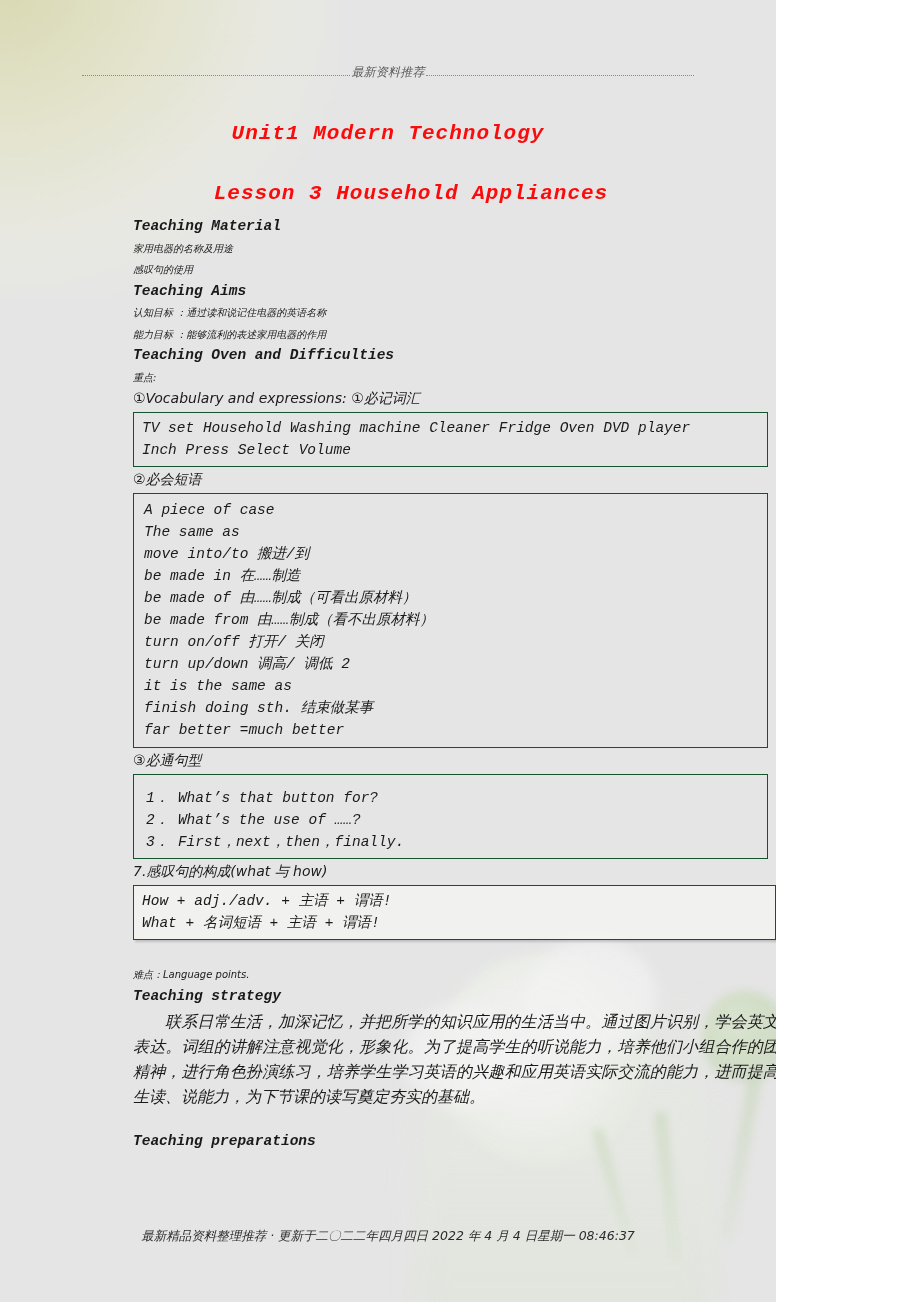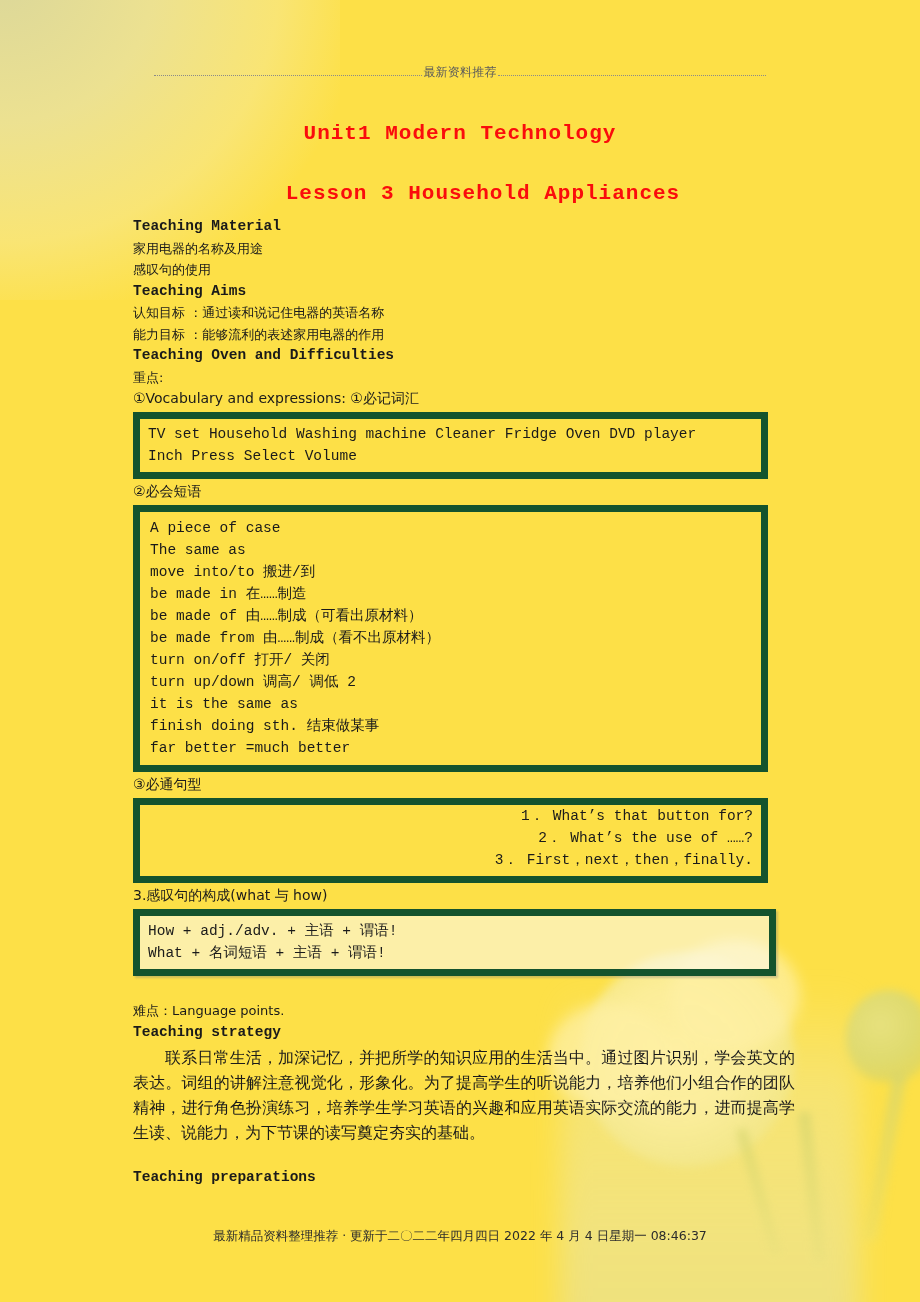--- a/index.html
+++ b/index.html
@@ -2,26 +2,27 @@
 <html><head>
 <meta charset="utf-8">
 <style>
   html, body {
     margin: 0;
     padding: 0;
     background: #ffffff;
   }
   .page {
     position: relative;
-    width: 920px;
+    width: 776px;
     height: 1302px;
     overflow: hidden;
-    background: #fde047;
+    background: #e5e5e5;
     font-family: "Liberation Mono", "DejaVu Sans Mono", monospace;
     color: #1a1a1a;
+    font-style: italic;
   }
 
   
   .bg-topleft {
     position: absolute;
     left: -140px;
     top: -160px;
     width: 480px;
     height: 460px;
     background: radial-gradient(ellipse at 30% 30%,
@@ -140,42 +141,42 @@
     left: 133px;
     top: 216px;
     width: 660px;
   }
   .ln {
     font-size: 14.5px;
     line-height: 21.5px;
     white-space: nowrap;
   }
   .ln.bold { font-weight: bold; }
-  .ln.cn { font-family: "DejaVu Sans", "Liberation Sans", sans-serif; font-size: 13px; }
+  .ln.cn { font-family: "DejaVu Sans", "Liberation Sans", sans-serif; font-size: 10px; }
 
   
   .box {
-    border: 7px solid #14532d;
+    border: 1px solid #14532d;
     box-sizing: border-box;
     padding: 4px 8px 5px 8px;
     margin: 3px 0 2px 0;
     width: 635px;
   }
   .box .row {
     font-size: 14.5px;
     line-height: 22px;
     white-space: nowrap;
   }
   .box.wide {
     width: 643px;
     box-shadow: 2px 2px 2px rgba(120,120,120,0.35);
     background: rgba(252,251,247,0.55);
   }
   .box.phrases { padding: 5px 8px 6px 10px; }
-  .box.patterns { padding: 0 8px 5px 12px; text-align: right; }
+  .box.patterns { padding: 12px 8px 5px 12px; }
 
   .caption {
     font-size: 14.5px;
     line-height: 21px;
     white-space: nowrap;
     font-family: "DejaVu Sans", "Liberation Sans", sans-serif;
     font-size: 14px;
   }
 
   .para {
@@ -261,21 +262,21 @@
     </div>
 
     <div class="caption">③必通句型</div>
 
     <div class="box patterns">
       <div class="row">1． What’s that button for?</div>
       <div class="row">2． What’s the use of ……?</div>
       <div class="row">3． First，next，then，finally.</div>
     </div>
 
-    <div class="caption">3.感叹句的构成(what 与 how)</div>
+    <div class="caption">7.感叹句的构成(what 与 how)</div>
 
     <div class="box wide">
       <div class="row">How + adj./adv. + 主语 + 谓语!</div>
       <div class="row">What + 名词短语 + 主语 + 谓语!</div>
     </div>
 
     <div class="spacer-md"></div>
 
     <div class="ln cn">难点：Language points.</div>
     <div class="ln bold">Teaching strategy</div>

